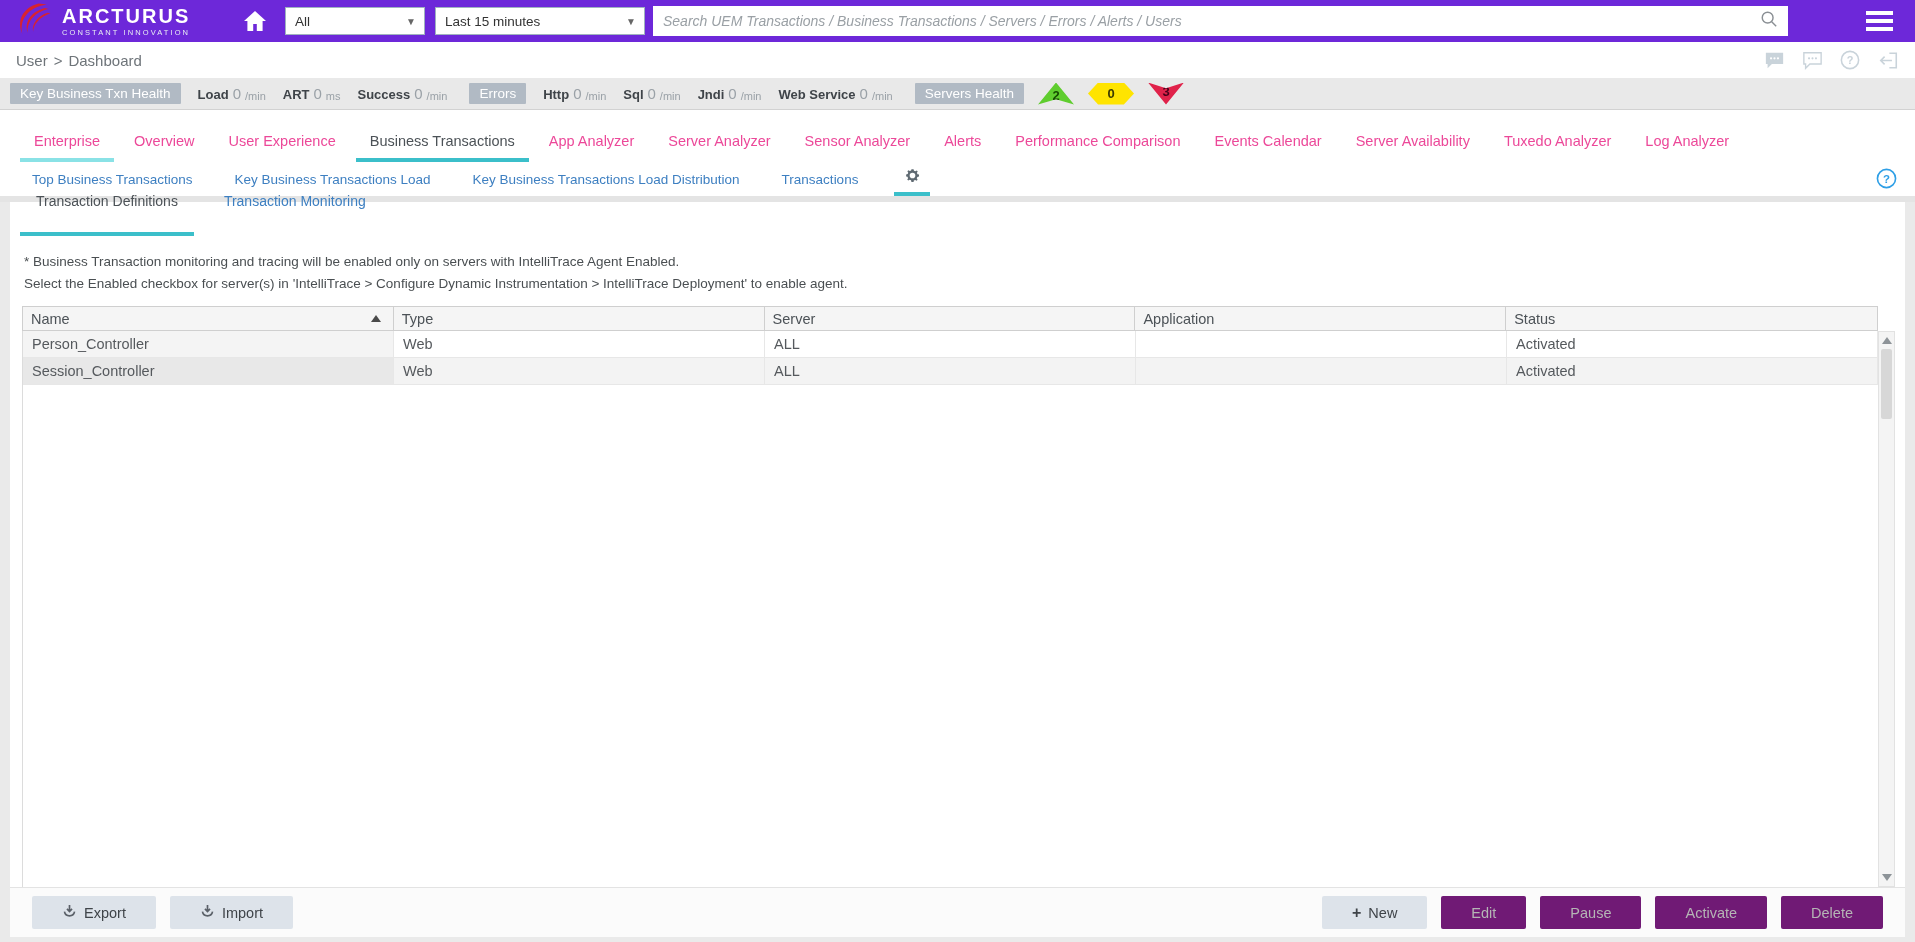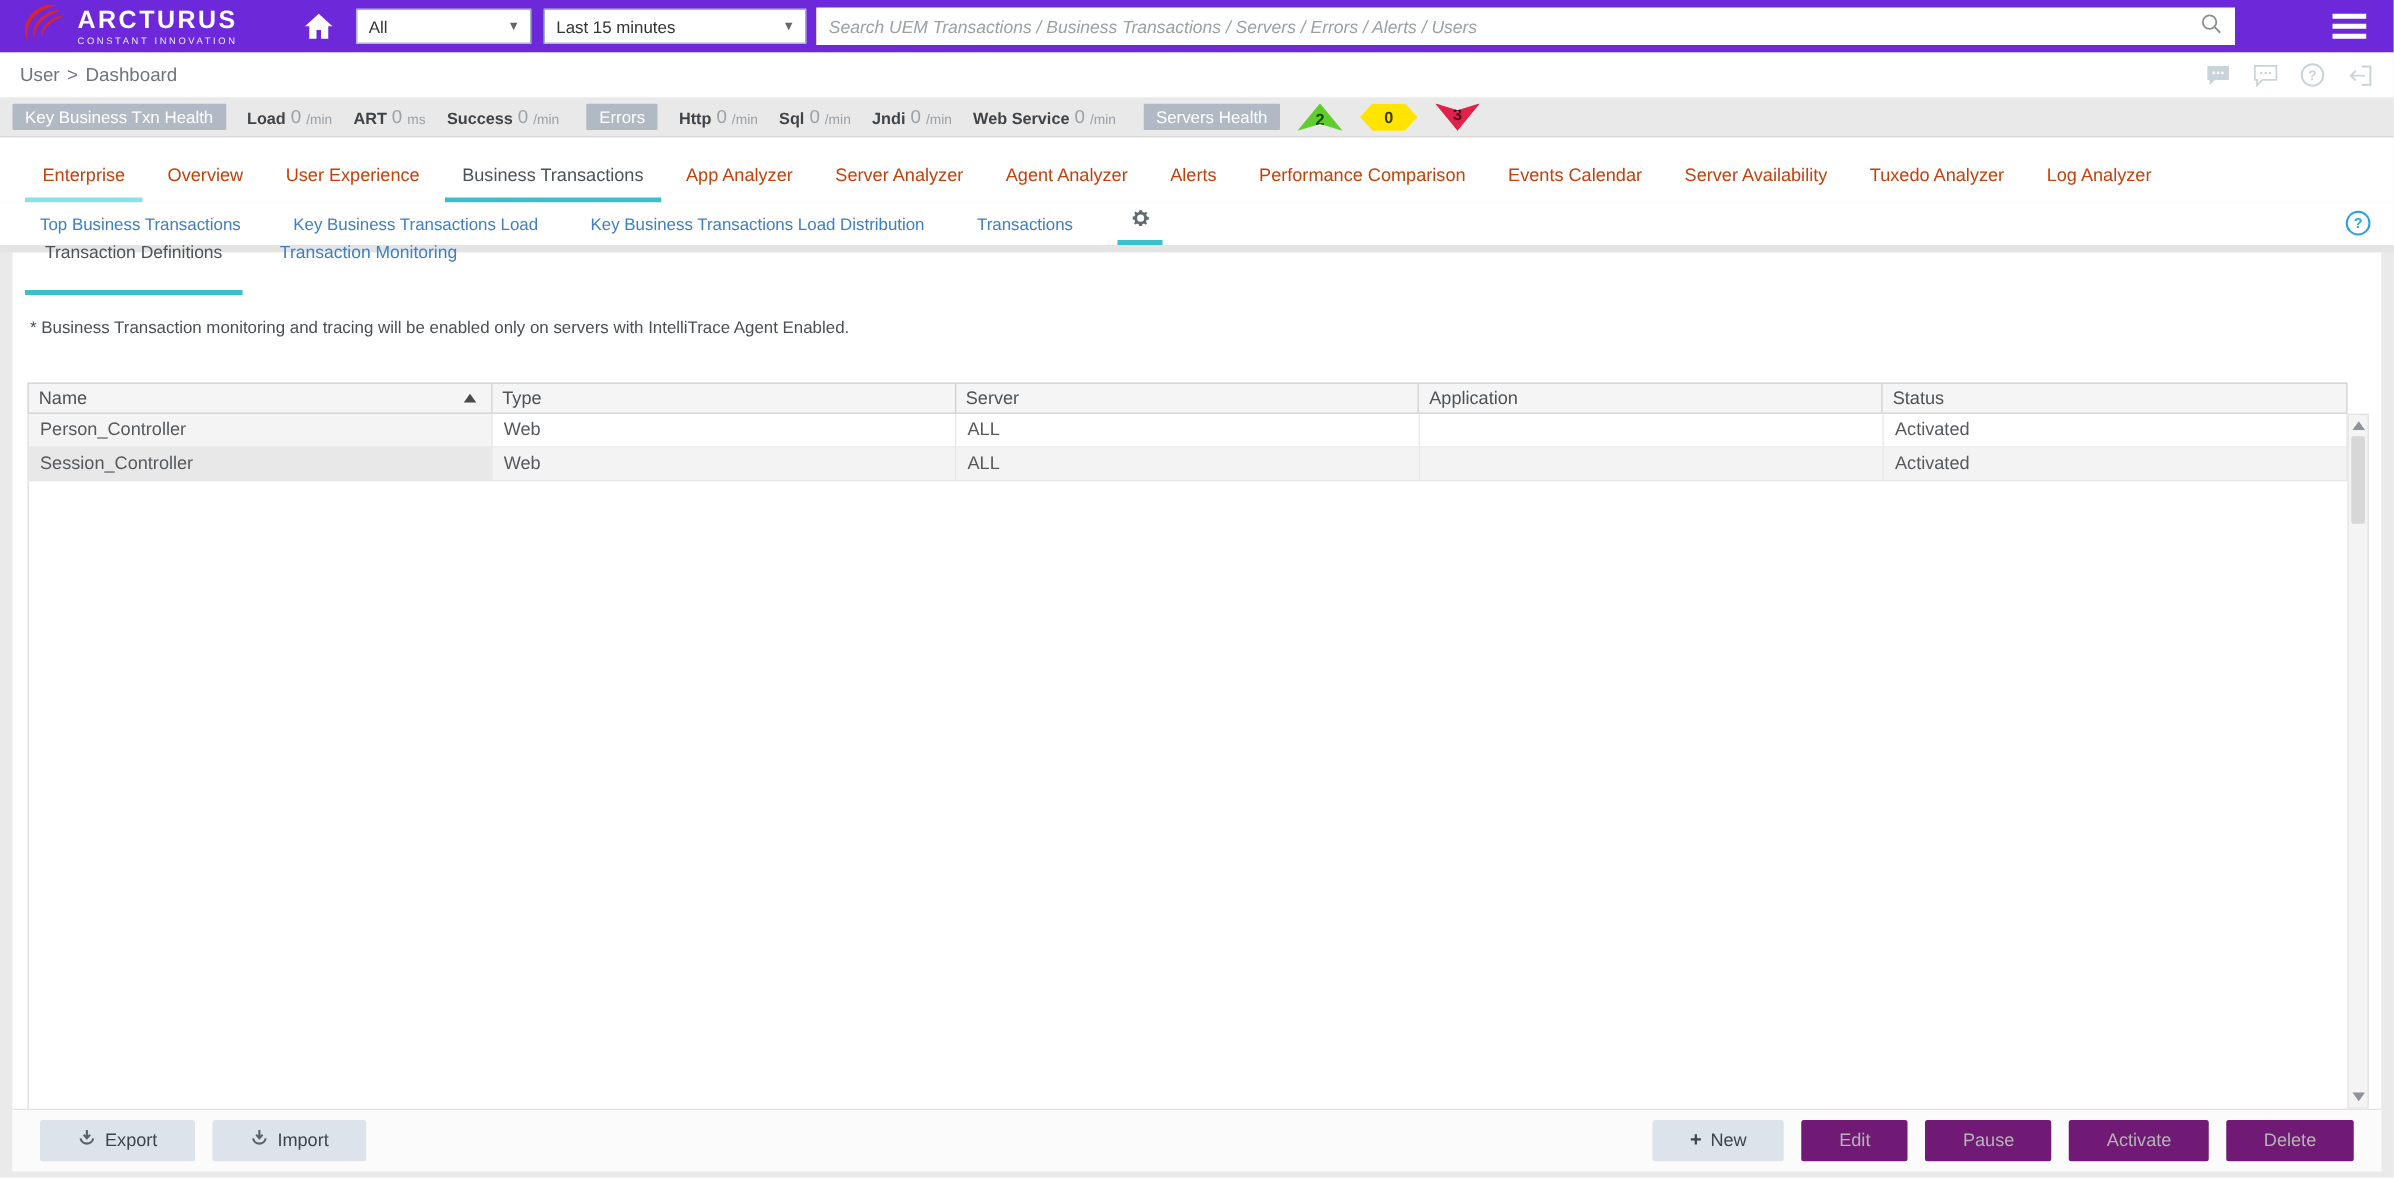--- a/index.html
+++ b/index.html
@@ -42,21 +42,21 @@
   .metric .m-unit { font-size:11px; color:#9aa1a7; }
   .gap-l { margin-left:22px; }
   .ind { height:22px; display:flex; align-items:center; justify-content:center;
          font-weight:bold; font-size:13px; margin-left:14px; }
   .ind-up   { width:36px; background:#5fcd2e; color:#154a00; clip-path:polygon(50% 0,100% 100%,50% 76%,0 100%); padding-top:4px; }
   .ind-mid  { width:46px; background:#ffe400; color:#3a3a00; clip-path:polygon(0 50%,22% 0,78% 0,100% 50%,78% 100%,22% 100%); }
   .ind-down { width:36px; background:#e0224a; color:#48001a; clip-path:polygon(0 0,50% 26%,100% 0,50% 100%); padding-bottom:5px; }
 
   
   .tabs1 { height:52px; background:#fff; display:flex; align-items:flex-end; padding:0 20px; }
-  .tab1 { font-size:14.5px; color:#c2410c; padding:0 14px 9px 14px; border-bottom:4px solid transparent;
+  .tab1 { font-size:14.5px; color:#ec4899; padding:0 14px 9px 14px; border-bottom:4px solid transparent;
           cursor:pointer; margin-right:6px; }
   .tab1.active { color:#4c5257; border-bottom-color:#3bbfca; }
   .tab1.hl-light { border-bottom-color:#8ae2e6; }
 
   .tabs2 { height:34px; background:#fff; display:flex; align-items:center; padding:0 18px; position:relative; }
   .tab2 { font-size:13.5px; color:#3d7fc1; padding:8px 14px; cursor:pointer; margin-right:14px; }
   .tab2-gear { display:flex; flex-direction:column; align-items:center; cursor:pointer; padding:4px 8px 0 8px; }
   .tab2-gear .bar { width:36px; height:4px; background:#3bbfca; margin-top:4px; }
   .help-right { position:absolute; right:18px; top:6px; cursor:pointer; }
 
@@ -243,21 +243,21 @@
   <span class="ind ind-down">3</span>
 </div>
 
 <nav class="tabs1">
   <span class="tab1 hl-light">Enterprise</span>
   <span class="tab1">Overview</span>
   <span class="tab1">User Experience</span>
   <span class="tab1 active">Business Transactions</span>
   <span class="tab1">App Analyzer</span>
   <span class="tab1">Server Analyzer</span>
-  <span class="tab1">Agent Analyzer</span>
+  <span class="tab1">Sensor Analyzer</span>
   <span class="tab1">Alerts</span>
   <span class="tab1">Performance Comparison</span>
   <span class="tab1">Events Calendar</span>
   <span class="tab1">Server Availability</span>
   <span class="tab1">Tuxedo Analyzer</span>
   <span class="tab1">Log Analyzer</span>
 </nav>
 
 <nav class="tabs2">
   <span class="tab2">Top Business Transactions</span>
@@ -285,20 +285,21 @@
 
 <div class="panel">
 
   <nav class="tabs3">
     <span class="tab3 active">Transaction Definitions</span>
     <span class="tab3">Transaction Monitoring</span>
   </nav>
 
   <div class="notes">
     <p>* Business Transaction monitoring and tracing will be enabled only on servers with IntelliTrace Agent Enabled.</p>
+    <p>Select the Enabled checkbox for server(s) in 'IntelliTrace &gt; Configure Dynamic Instrumentation &gt; IntelliTrace Deployment' to enable agent.</p>
   </div>
 
   <div class="grid">
     <div class="grid-header">
       <div class="gh-cell">
         <span>Name</span>
         <span class="sort-asc"></span>
       </div>
       <div class="gh-cell">
         <span>Type</span>

